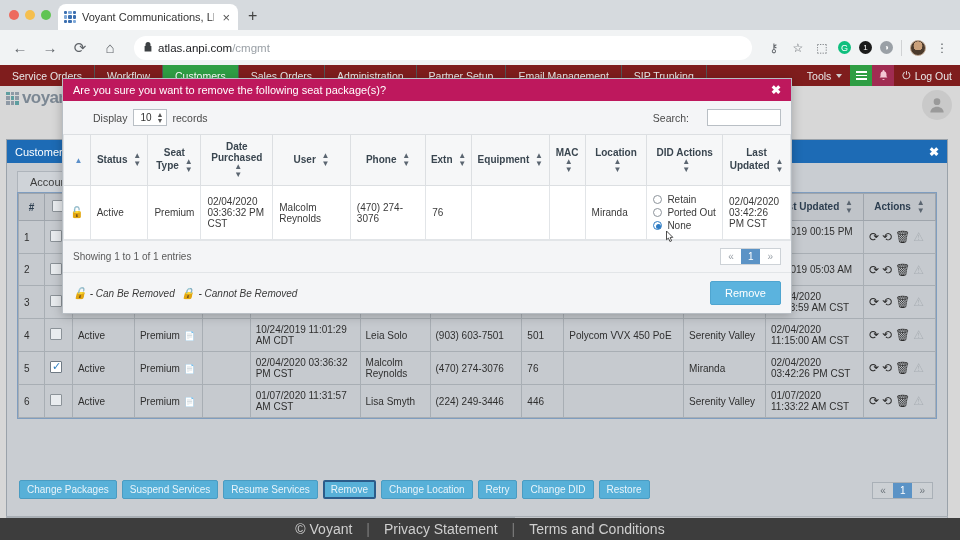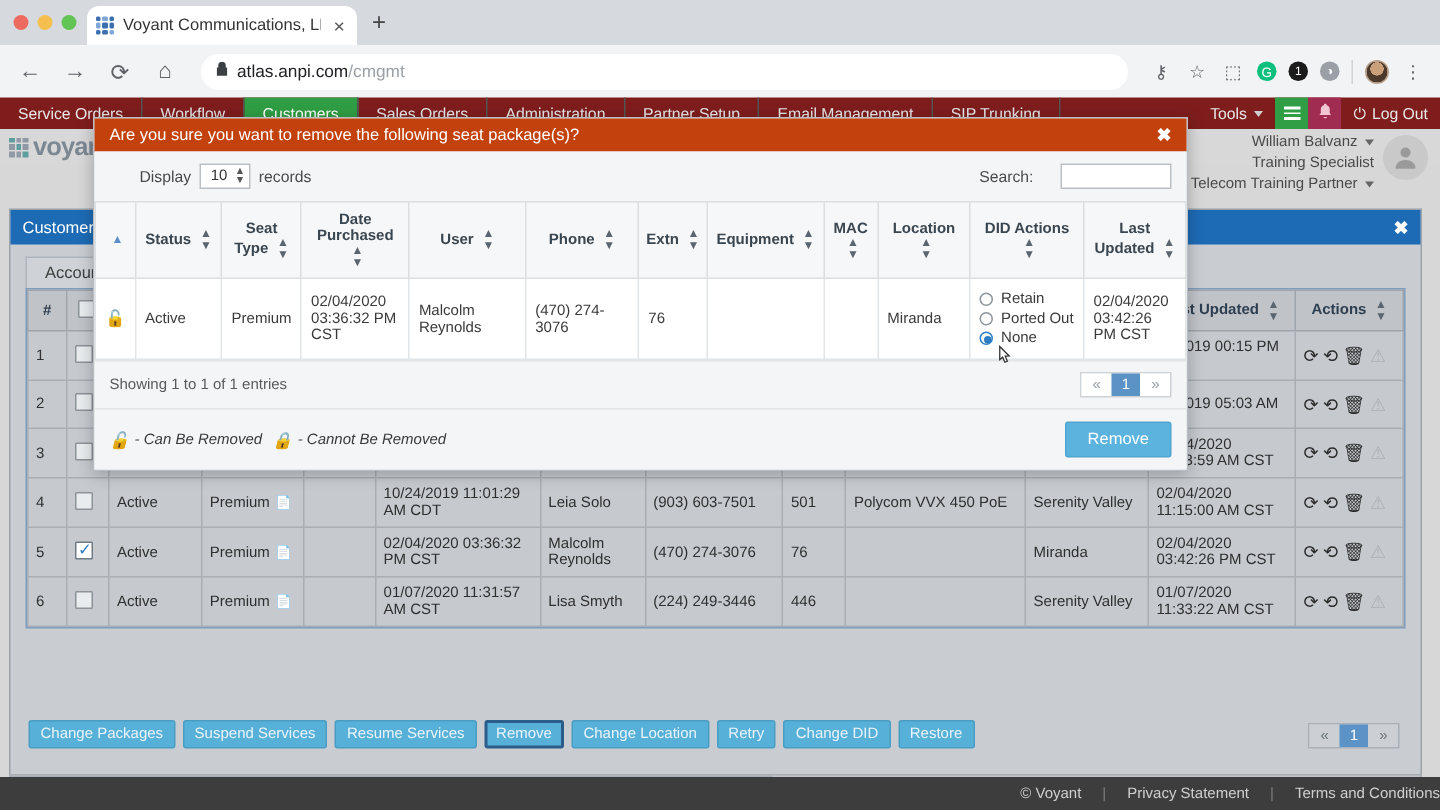--- a/index.html
+++ b/index.html
@@ -127,28 +127,28 @@
     border:1px solid #a9b0b7; }
   .pg { padding:2px 7px; font-size:10px; background:#ccd0d4; color:#6d757c; }
   .pg.cur { background:#5b93c6; color:#fff; }
 
   .scrollstrip { position:absolute; left:6px; bottom:14px; width:942px; height:10px;
     background:#c2c6ca; border:1px solid #a8aeb4; }
   .scrollstrip i { display:block; height:100%; width:54%; background:#a9afb5; }
 
   
   .footer { position:absolute; left:0; bottom:0; width:960px; height:22px;
-    background:#3d3d3d; color:#cfcfcf; font-size:10px;
-    display:flex; align-items:center; justify-content:flex-end; gap:14px; }
+    background:#3d3d3d; color:#cfcfcf; font-size:14px;
+    display:flex; align-items:center; justify-content:center; gap:14px; }
   .footer .sep { color:#7d7d7d; }
 
   
   .modal { position:absolute; left:62px; top:78px; width:730px;
     background:#f4f5f7; border:1px solid #b8bec4; box-shadow:0 2px 10px rgba(0,0,0,.25); }
-  .modal-head { height:22px; background:#c2410c; color:#fff; display:flex; align-items:center;
+  .modal-head { height:22px; background:#be185d; color:#fff; display:flex; align-items:center;
     padding:0 10px; font-size:11px;gap:12px; }
   .modal-head .x { margin-left:auto; font-weight:bold; font-size:12px; }
   .modal-top { display:flex; align-items:center; padding:8px 10px; background:#f4f5f7; }
   .disp { display:flex; align-items:center; gap:6px; font-size:10.5px; color:#4a4a4a;padding-left:20px; }
   .spin { display:flex; align-items:center; border:1px solid #b9bfc5; background:#fff;
     height:17px; padding:0 2px 0 6px; gap:5px; }
   .spin .v { font-size:10px; color:#333; }
   .spin .ar { font-size:7px; line-height:6px; color:#555; }
   .srch { margin-left:auto; display:flex; align-items:center; gap:18px;
     font-size:10.5px; color:#4a4a4a; }
@@ -287,31 +287,20 @@
             <i></i>
             <i></i>
             <i></i>
             <i></i>
         </span>
         <span class="brand-text">voyant</span>
       </div>
     </div>
 
     <div class="userbox">
-      <div class="user-lines">
-        <div class="l1">
-          <span>William Balvanz</span>
-          <span class="caret" style="border-top-color:#666"></span>
-        </div>
-        <div>Training Specialist</div>
-        <div class="l3">
-          <span>Telecom Training Partner</span>
-          <span class="caret" style="border-top-color:#666"></span>
-        </div>
-      </div>
       <div class="user-av">
         <svg viewBox="0 0 24 24">
             <circle cx="12" cy="8" r="4"></circle>
             <path d="M4 21c0-4.4 3.6-7 8-7s8 2.6 8 7Z"></path>
           </svg>
       </div>
     </div>
 
     <div class="custpanel">
       <div class="custpanel-head">

